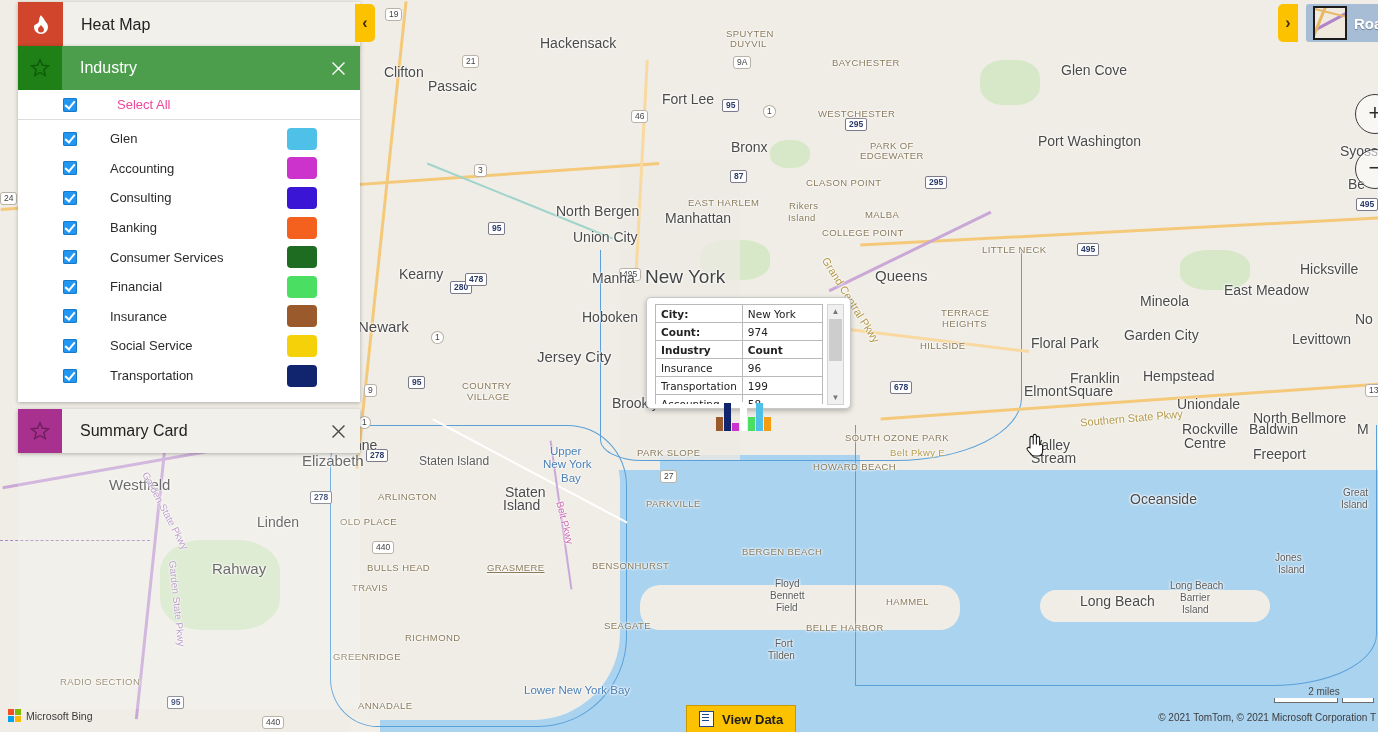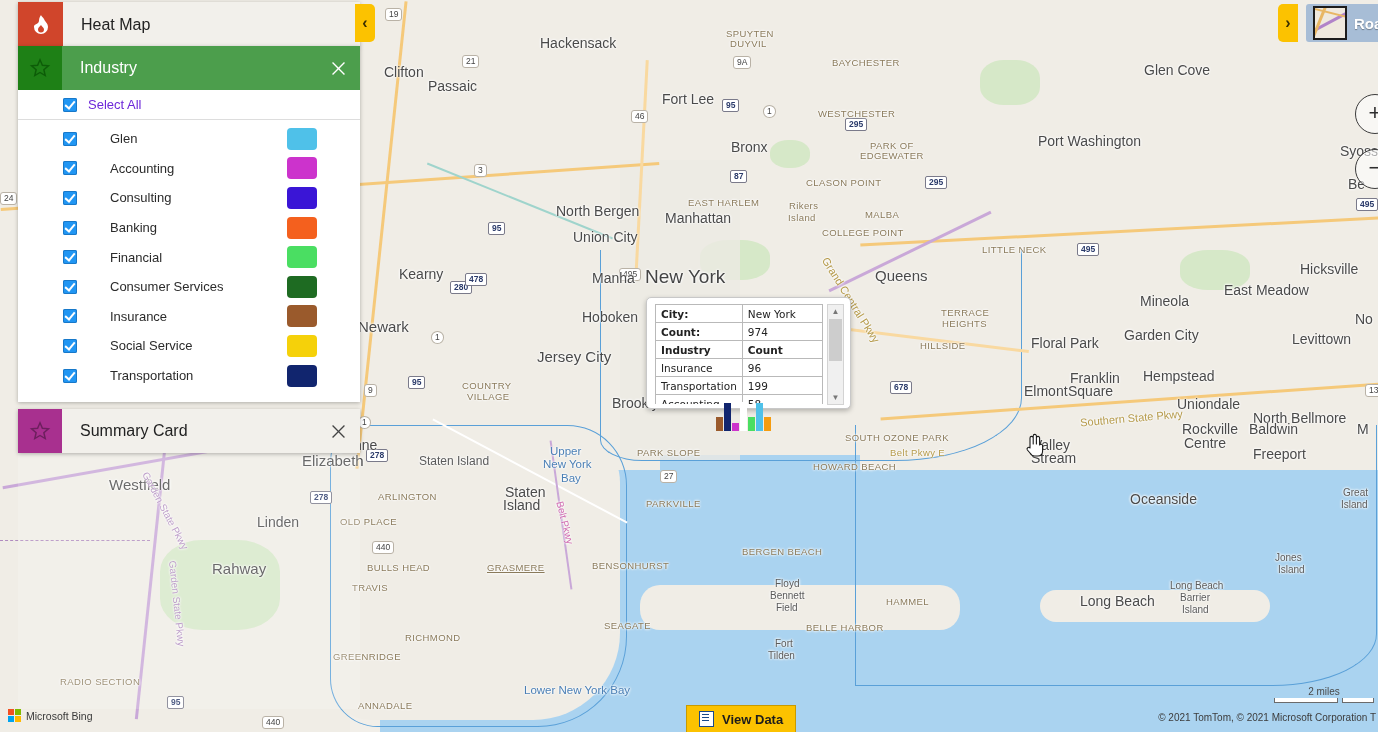--- a/index.html
+++ b/index.html
@@ -51,21 +51,21 @@
   #industry-panel .panel-close svg{stroke:#fff;}
 
   .selectall-row{display:flex;align-items:center;height:29px;border-bottom:1px solid #ddd;background:#fff;}
   .legend-list{padding:4px 0 12px 0;background:#fff;}
   .legend-row{display:flex;align-items:center;height:29.6px;padding-left:0;cursor:pointer;}
   .cbx{width:14px;height:14px;margin-left:45px;border-radius:2px;background:#2196f3;
        position:relative;flex:none;box-shadow:inset 0 0 0 1px #1878c8;}
   .cbx:after{content:"";position:absolute;left:4px;top:1px;width:4px;height:8px;
        border:solid #fff;border-width:0 2px 2px 0;transform:rotate(40deg);}
   .legend-label{font-size:13px;color:#2b2b2b;margin-left:33px;flex:1;}
-  .selectall-row .legend-label{margin-left:11px;color:#6d28d9;}
+  .selectall-row .legend-label{margin-left:40px;color:#ec4899;}
   .swatch{width:30px;height:22px;border-radius:4px;margin-right:43px;flex:none;}
 
   #summary-panel{left:18px;top:409px;width:342px;height:44px;}
   #summary-panel .panel-tile{background:#a8308f;width:44px;height:44px;}
   #summary-panel .panel-head{height:44px;}
   .panel-shadow-body{position:absolute;left:18px;top:453px;width:342px;height:256px;
       background:rgba(255,255,255,0.18);}
 
   
   #tooltip{position:absolute;left:646px;top:297px;width:203px;height:110px;background:#fff;
@@ -221,21 +221,21 @@
     <div class="maplabel town" style="left:612px;top:395px;">Brookly</div>
     <div class="maplabel town" style="left:875px;top:267px;font-size:15px;">Queens</div>
     <div class="maplabel town" style="left:322px;top:437px;">Bayonne</div>
     <div class="maplabel town" style="left:302px;top:452px;font-size:15px;">Elizabeth</div>
     <div class="maplabel town" style="left:109px;top:476px;font-size:15px;">Westfield</div>
     <div class="maplabel town" style="left:257px;top:514px;">Linden</div>
     <div class="maplabel town" style="left:212px;top:560px;font-size:15px;">Rahway</div>
     <div class="maplabel town" style="left:505px;top:484px;">Staten</div>
     <div class="maplabel town" style="left:503px;top:497px;">Island</div>
     <div class="maplabel" style="left:419px;top:454px;font-size:12px;">Staten Island</div>
-    <div class="maplabel town" style="left:1144px;top:62px;">Glen Cove</div>
+    <div class="maplabel town" style="left:1061px;top:62px;">Glen Cove</div>
     <div class="maplabel town" style="left:1038px;top:133px;">Port Washington</div>
     <div class="maplabel town" style="left:1340px;top:143px;">Syosset</div>
     <div class="maplabel town" style="left:1300px;top:261px;">Hicksville</div>
     <div class="maplabel town" style="left:1140px;top:293px;">Mineola</div>
     <div class="maplabel town" style="left:1224px;top:282px;">East Meadow</div>
     <div class="maplabel town" style="left:1292px;top:331px;">Levittown</div>
     <div class="maplabel town" style="left:1124px;top:327px;">Garden City</div>
     <div class="maplabel town" style="left:1031px;top:335px;">Floral Park</div>
     <div class="maplabel town" style="left:1070px;top:370px;">Franklin</div>
     <div class="maplabel town" style="left:1068px;top:383px;">Square</div>
@@ -369,27 +369,27 @@
           <div class="legend-label">Consulting</div>
           <div class="swatch" style="background: rgb(58, 21, 214);"></div>
         </div>
         <div class="legend-row">
           <div class="cbx"></div>
           <div class="legend-label">Banking</div>
           <div class="swatch" style="background: rgb(244, 96, 30);"></div>
         </div>
         <div class="legend-row">
           <div class="cbx"></div>
+          <div class="legend-label">Consumer Services</div>
+          <div class="swatch" style="background: rgb(30, 107, 34);"></div>
+        </div>
+        <div class="legend-row">
+          <div class="cbx"></div>
           <div class="legend-label">Financial</div>
           <div class="swatch" style="background: rgb(74, 222, 98);"></div>
-        </div>
-        <div class="legend-row">
-          <div class="cbx"></div>
-          <div class="legend-label">Consumer Services</div>
-          <div class="swatch" style="background: rgb(30, 107, 34);"></div>
         </div>
         <div class="legend-row">
           <div class="cbx"></div>
           <div class="legend-label">Insurance</div>
           <div class="swatch" style="background: rgb(154, 90, 44);"></div>
         </div>
         <div class="legend-row">
           <div class="cbx"></div>
           <div class="legend-label">Social Service</div>
           <div class="swatch" style="background: rgb(245, 209, 10);"></div>

